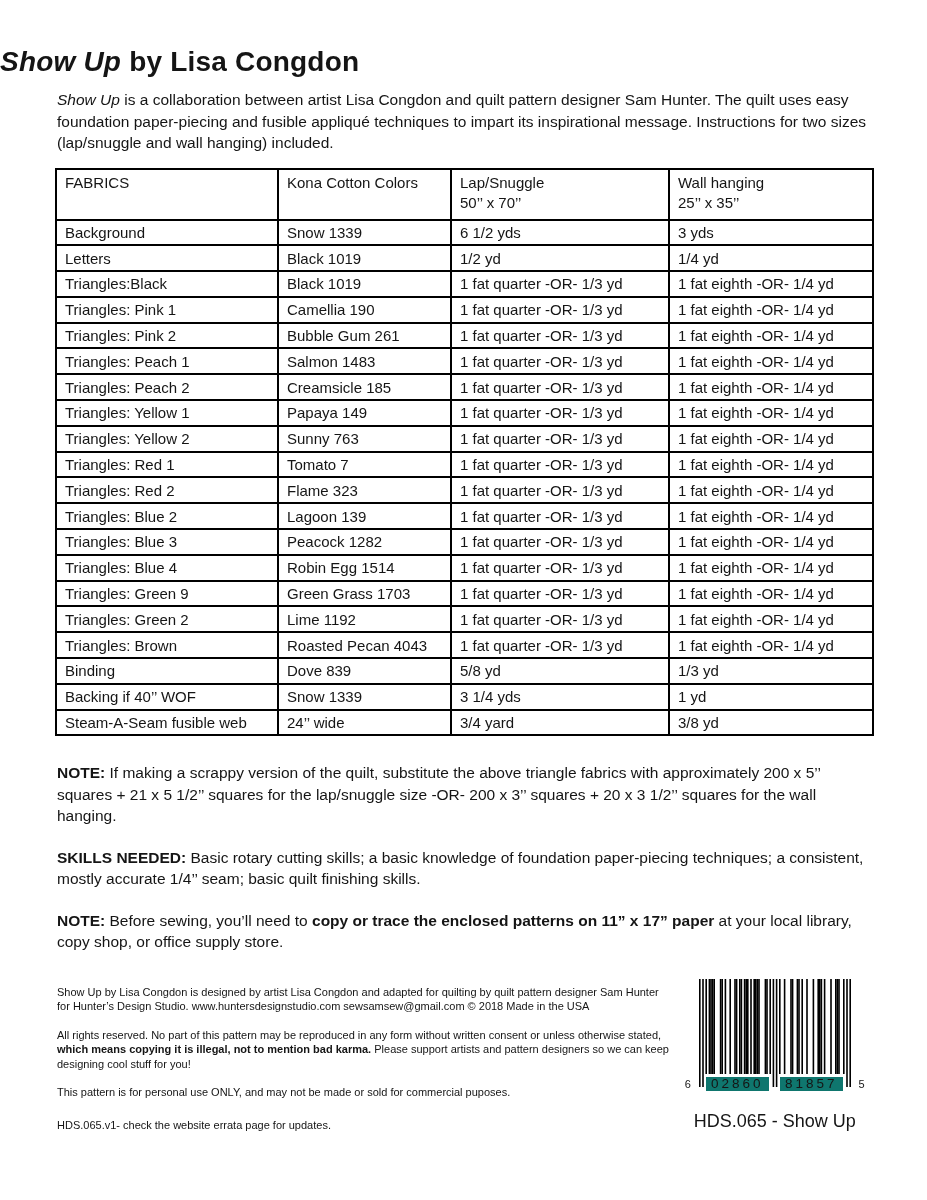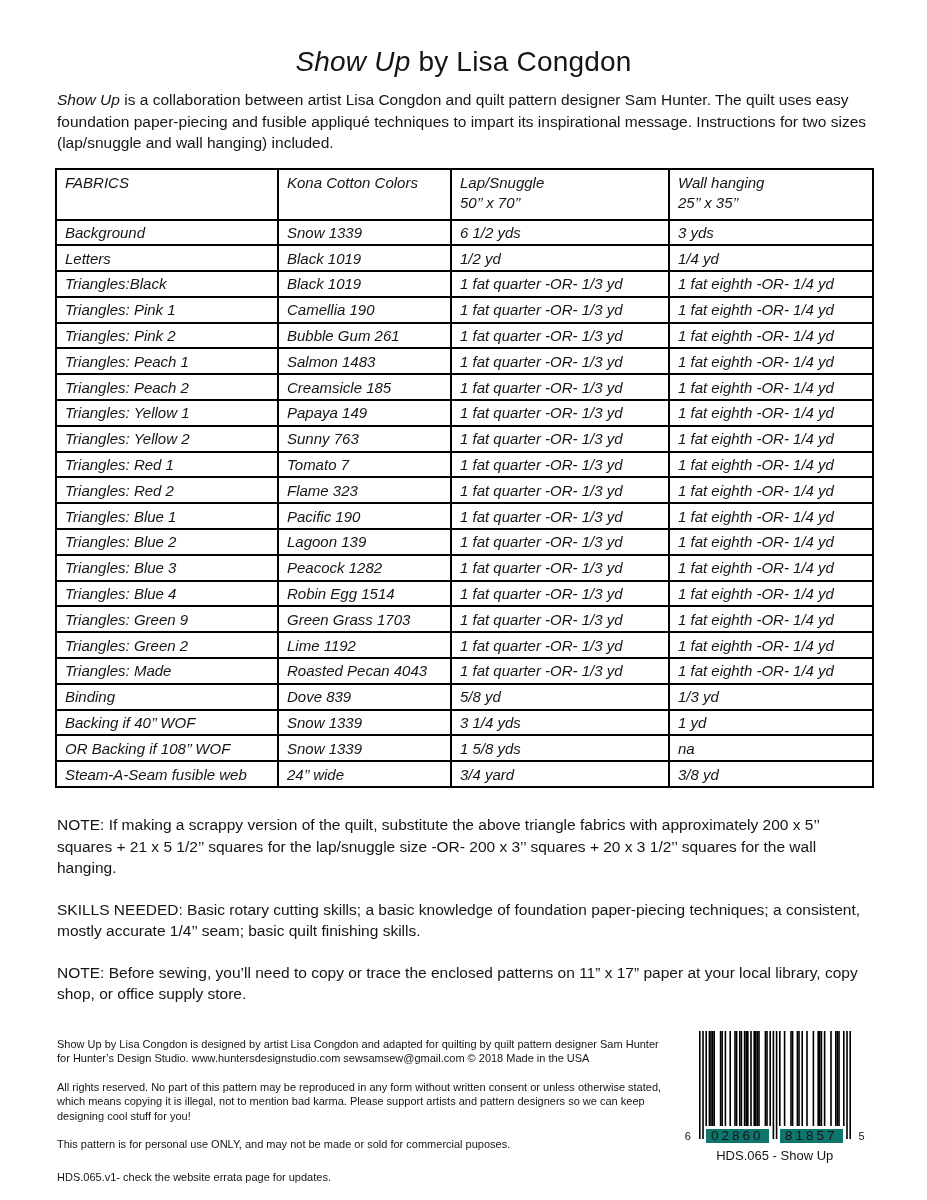--- a/index.html
+++ b/index.html
@@ -4,70 +4,69 @@
 <style>
   html,body{margin:0;padding:0;}
   body{
     width:927px;height:1200px;background:#fff;color:#151515;
     font-family:"Liberation Sans",sans-serif;
     -webkit-font-smoothing:antialiased;
   }
   .page{position:relative;width:927px;height:1200px;overflow:hidden;}
 
   h1.title{
-    margin:46px 0 0 0;text-align:center;
-    font-size:28px;font-weight:400;letter-spacing:0.2px;
+    margin:46px 0 0 0;
+    font-size:28px;font-weight:700;letter-spacing:0.2px;
   }
   h1.title em{font-style:italic;}
 
   .intro{
     margin:11px 55px 0 57px;width:815px;
     font-size:15.5px;line-height:21.5px;
   }
   .intro em{font-style:italic;}
 
   table.fabrics{
     border-collapse:collapse;table-layout:fixed;
     margin:14px 0 0 55px;width:817px;
     font-size:15px;
-    font-style:italic;
   }
   table.fabrics th, table.fabrics td{
     border:2px solid #000;
     padding:0 8px;
     font-weight:400;text-align:left;vertical-align:middle;
     white-space:nowrap;overflow:hidden;
   }
   table.fabrics th{vertical-align:top;padding-top:3px;padding-bottom:5px;line-height:20.5px;}
   table.fabrics td{height:23.8px;line-height:19px;}
 
   .note{
     margin:20px 55px 0 57px;width:815px;
     font-size:15.5px;line-height:21.5px;
   }
   .note.first{margin-top:26px;}
-  .note strong, .fine strong{font-weight:normal;}
+  .note strong, .fine strong{font-weight:bold;}
 
   .footer{display:flex;margin:32px 47px 0 57px;}
   .fine{width:640px;font-size:11px;line-height:14.5px;}
   .fine p{margin:0 0 14px 0;}
 
   .barcode-col{margin-left:auto;width:220px;display:flex;flex-direction:column;align-items:center;margin-top:-6px;}
   .barcode-wrap{position:relative;width:152px;height:108px;margin:0 16px;}
   .barcode-wrap svg{display:block;}
   .bc-grp{
     position:absolute;bottom:-4px;font-size:13.5px;letter-spacing:3px;
     text-align:center;background:#0f766e;line-height:14px;
   }
   .bc-g1{left:7px;width:63px;}
   .bc-g2{left:81px;width:63px;}
   .bc-out{position:absolute;bottom:-3px;font-size:11px;line-height:12px;}
   .bc-left{left:-14px;}
   .bc-right{right:-14px;}
-  .bc-label{margin-top:9px;font-size:13px;text-align:center;}
+  .bc-label{margin-top:24px;font-size:18px;text-align:center;}
 </style>
 </head>
 <body>
 
 <div class="page">
 
   <h1 class="title"><em>Show Up</em><span> by Lisa Congdon</span></h1>
 
   <p class="intro"><em>Show Up</em><span> is a collaboration between artist Lisa Congdon and quilt pattern designer Sam Hunter. The quilt uses easy foundation paper-piecing and fusible appliqué techniques to impart its inspirational message. Instructions for two sizes (lap/snuggle and wall hanging) included.</span></p>
 
@@ -157,26 +156,20 @@
           <td>1 fat quarter -OR- 1/3 yd</td>
           <td>1 fat eighth -OR- 1/4 yd</td>
         </tr>
         <tr>
           <td>Triangles: Red 2</td>
           <td>Flame 323</td>
           <td>1 fat quarter -OR- 1/3 yd</td>
           <td>1 fat eighth -OR- 1/4 yd</td>
         </tr>
         <tr>
-          <td>Triangles: Blue 1</td>
-          <td>Pacific 190</td>
-          <td>1 fat quarter -OR- 1/3 yd</td>
-          <td>1 fat eighth -OR- 1/4 yd</td>
-        </tr>
-        <tr>
           <td>Triangles: Blue 2</td>
           <td>Lagoon 139</td>
           <td>1 fat quarter -OR- 1/3 yd</td>
           <td>1 fat eighth -OR- 1/4 yd</td>
         </tr>
         <tr>
           <td>Triangles: Blue 3</td>
           <td>Peacock 1282</td>
           <td>1 fat quarter -OR- 1/3 yd</td>
           <td>1 fat eighth -OR- 1/4 yd</td>
@@ -193,42 +186,36 @@
           <td>1 fat quarter -OR- 1/3 yd</td>
           <td>1 fat eighth -OR- 1/4 yd</td>
         </tr>
         <tr>
           <td>Triangles: Green 2</td>
           <td>Lime 1192</td>
           <td>1 fat quarter -OR- 1/3 yd</td>
           <td>1 fat eighth -OR- 1/4 yd</td>
         </tr>
         <tr>
-          <td>Triangles: Made</td>
+          <td>Triangles: Brown</td>
           <td>Roasted Pecan 4043</td>
           <td>1 fat quarter -OR- 1/3 yd</td>
           <td>1 fat eighth -OR- 1/4 yd</td>
         </tr>
         <tr>
           <td>Binding</td>
           <td>Dove 839</td>
           <td>5/8 yd</td>
           <td>1/3 yd</td>
         </tr>
         <tr>
           <td>Backing if 40’’ WOF</td>
           <td>Snow 1339</td>
           <td>3 1/4 yds</td>
           <td>1 yd</td>
-        </tr>
-        <tr>
-          <td>OR Backing if 108’’ WOF</td>
-          <td>Snow 1339</td>
-          <td>1 5/8 yds</td>
-          <td>na</td>
         </tr>
         <tr>
           <td>Steam-A-Seam fusible web</td>
           <td>24’’ wide</td>
           <td>3/4 yard</td>
           <td>3/8 yd</td>
         </tr>
       </tbody>
   </table>
 

